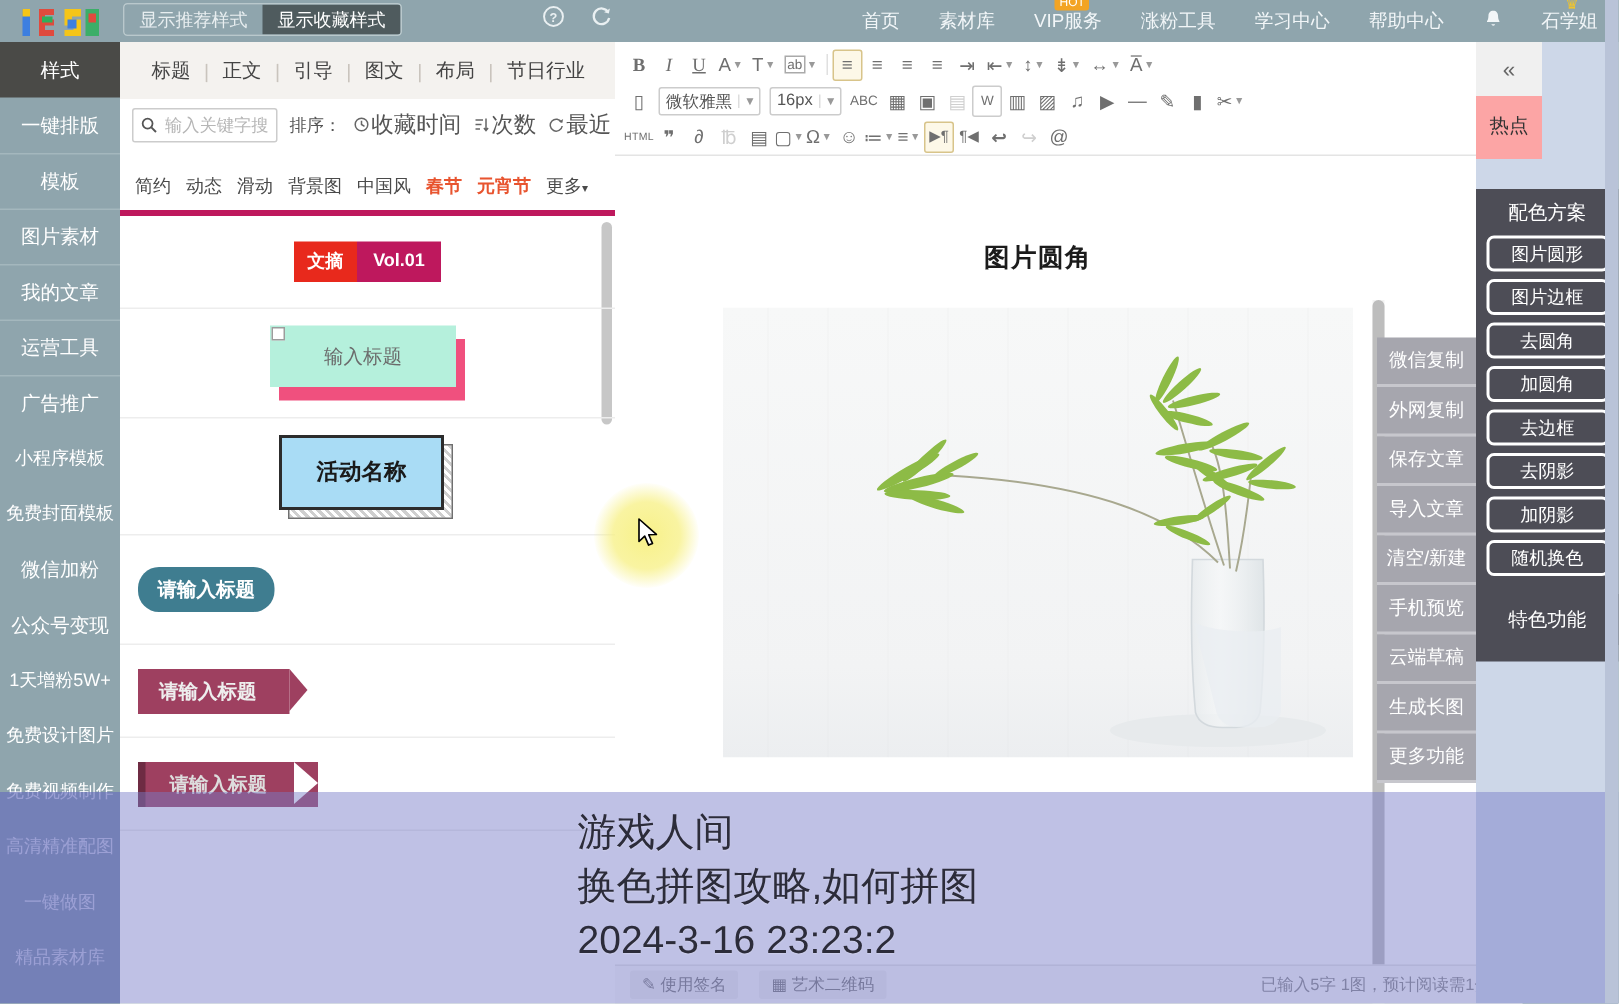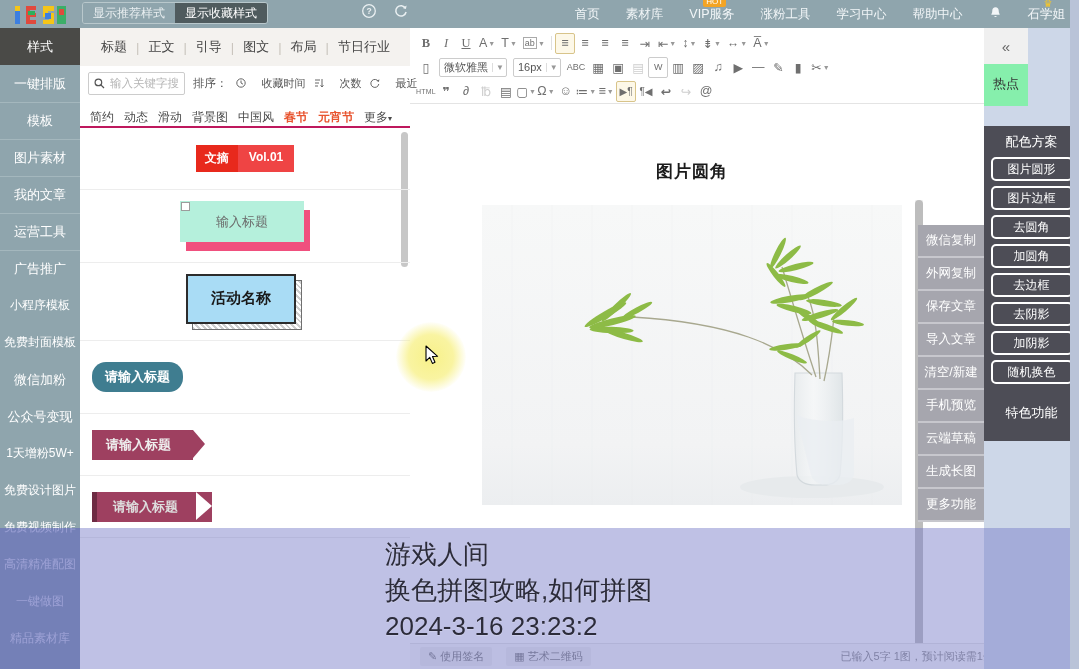--- a/index.html
+++ b/index.html
@@ -89,45 +89,46 @@
     height: 34px; display: flex; align-items: center; gap: 8px;
     padding: 0 8px; background: #fff;
   }
   .search-box {
     display: flex; align-items: center; gap: 5px;
     border: 1px solid #ccc; border-radius: 2px;
     height: 23px; width: 108px; padding: 0 5px;
   }
   .search-box .ph { font-size: 11.5px; color: #b6b6b6; white-space: nowrap; overflow: hidden; }
   .sort-label { font-size: 11.5px; color: #555; white-space: nowrap; }
-  .sort-opt { font-size: 11px; color: #555; cursor: pointer; white-space: nowrap; display:inline-flex; align-items:center; gap:16px;}
+  .sort-opt { font-size: 15px; color: #555; cursor: pointer; white-space: nowrap; display:inline-flex; align-items:center; gap:2px;}
 
   .sp-cats {
-    height: 28px; display: flex; align-items: flex-end; gap: 10px;
+    height: 28px; display: flex; align-items: flex-start; gap: 10px;
     padding: 0 10px; font-size: 12px; color: #4a4a4a;
-    border-bottom: 2px solid #be185d;
+    border-bottom: 4px solid #be185d;
+    margin-top: 16px;
   }
   .sp-cats .c { cursor: pointer; white-space: nowrap; }
   .sp-cats .c.hl { color: #e8542f; font-weight: bold; }
 
   .sp-list { position: relative; height: 547px; overflow: hidden; background: #fff; }
   .sp-row {
     border-bottom: 1px solid #ededed;
     display: flex; align-items: center;
     position: relative;
   }
   .sp-scroll {
     position: absolute; right: 2px; top: 4px; width: 7px; height: 135px;
     background: #c7c7c7; border-radius: 4px; cursor: pointer;
   }
 
   
   .card-wenzhai { display:flex; margin: 0 auto; }
   .card-wenzhai .a { background:#e8291c; color:#fff; font-size:12px; font-weight:bold; padding:5px 9px; }
-  .card-wenzhai .b { background:#ef4444; color:#fff; font-size:12px; font-weight:bold; padding:5px 11px; }
+  .card-wenzhai .b { background:#be185d; color:#fff; font-size:12px; font-weight:bold; padding:5px 11px; }
 
   .card-green-wrap { margin: 0 auto; position: relative; width: 130px; height: 50px; }
   .card-green-wrap .pink {
     position:absolute; left:6px; top:9px; width:124px; height:41px; background:#f0507e;
   }
   .card-green-wrap .green {
     position:absolute; left:0; top:0; width:124px; height:41px; background:#b5f0dc;
     display:flex; align-items:center; justify-content:center;
     color:#6b6b6b; font-size:13px;
   }
@@ -248,21 +249,21 @@
   
   .far-right {
     position:absolute; left: 984px; top: 28px; width: 95px; height: 641px;
     background: #cdd7e8; z-index: 16;
   }
   .fr-collapse {
     width: 44px; height:36px; background:#f0f0f0; display:flex; align-items:center; justify-content:center;
     color:#666; font-size:15px; cursor:pointer;
   }
   .fr-tab {
-    width: 44px; background:#86efac; color:#333; font-size:13px; text-align:center;
+    width: 44px; background:#fca5a5; color:#333; font-size:13px; text-align:center;
     padding: 10px 0 12px 0; line-height:20px; cursor:pointer;
   }
 
   .colorscheme {
     position:absolute; left: 984px; top: 126px; width: 95px; height: 315px;
     background:#4d4d56; z-index: 19; padding-top: 2px;
   }
   .cs-title { color:#fff; font-size:13px; text-align:center; padding: 5px 0 6px 0; }
   .cs-btn {
     width: 82px; height: 24px; margin: 0 auto 5px auto;

